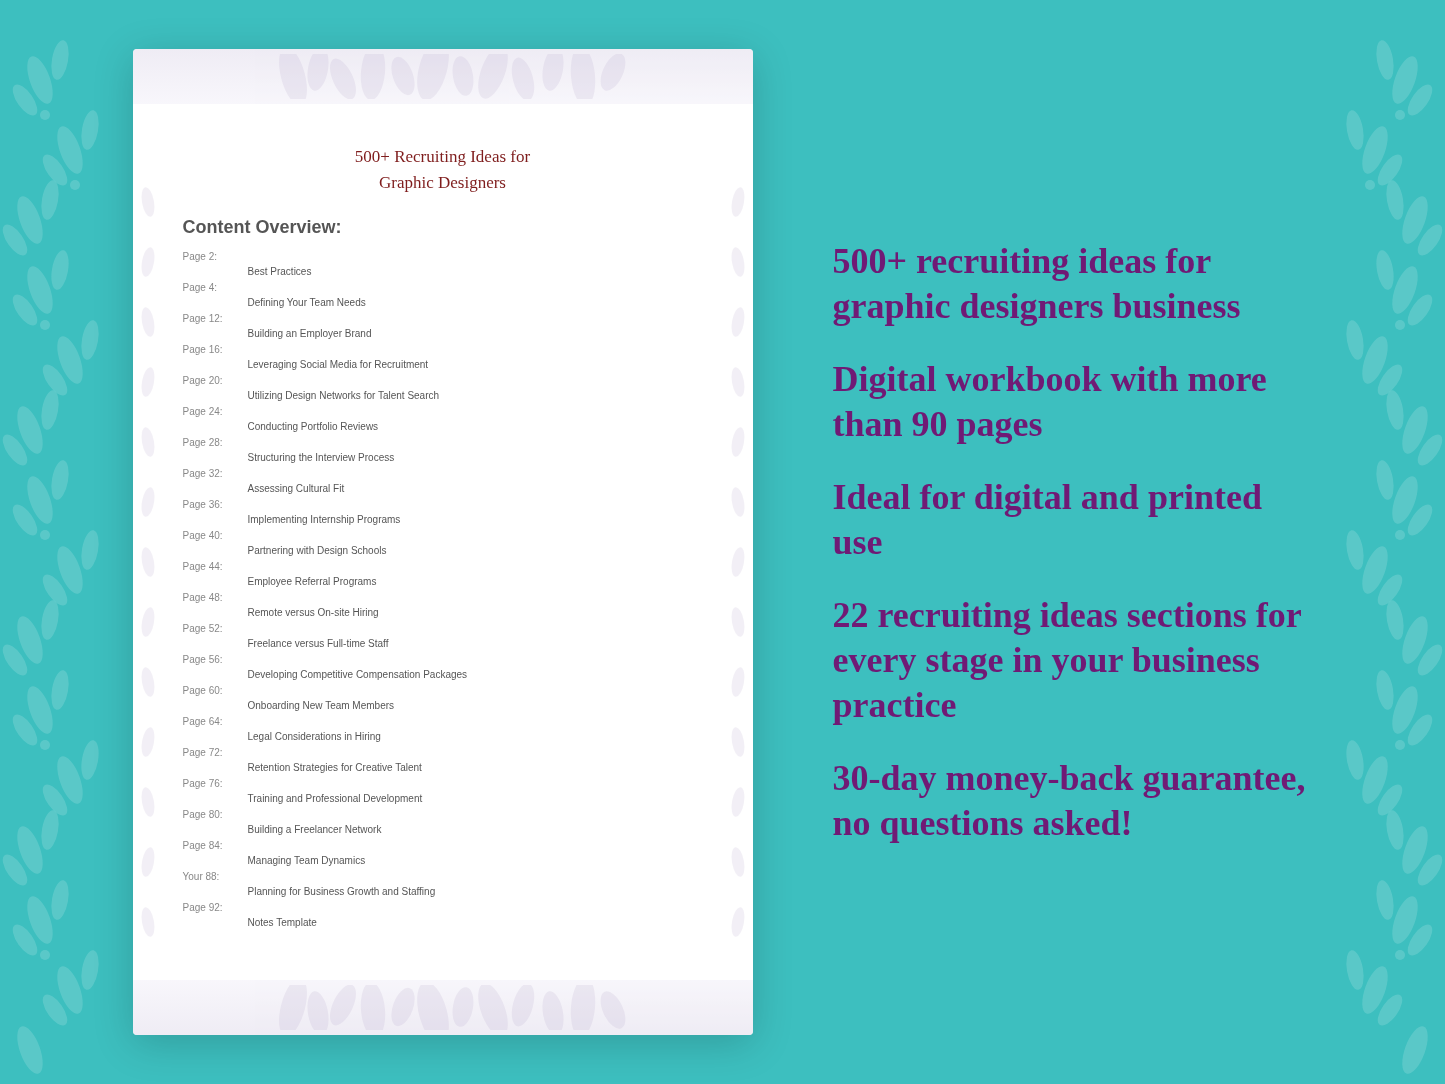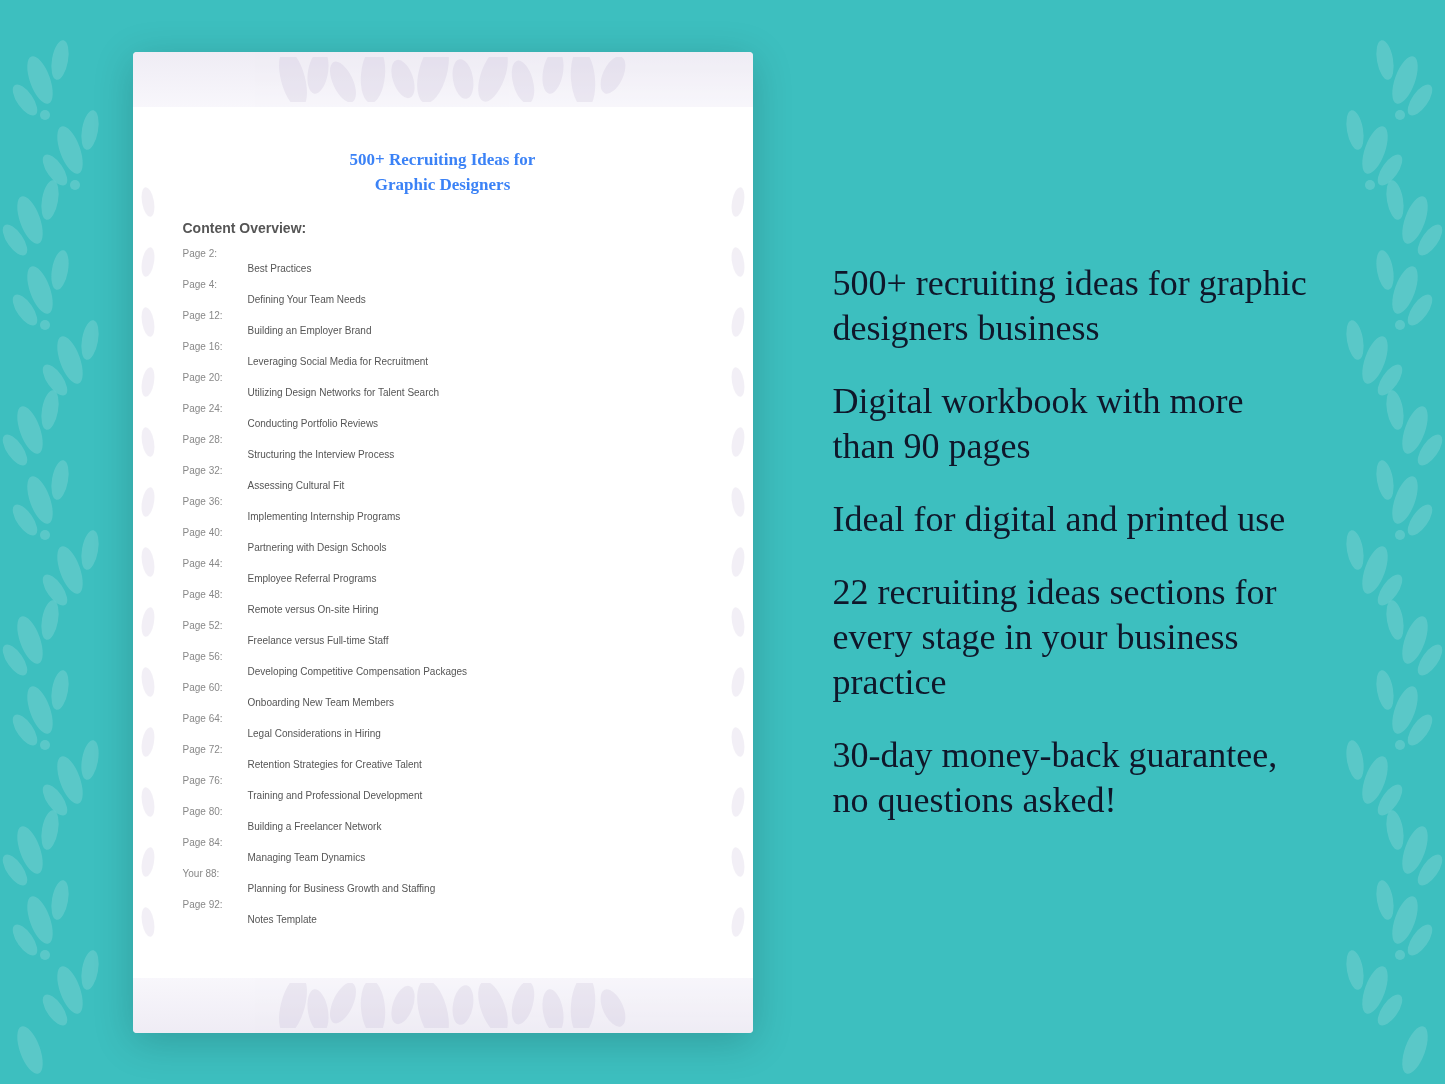--- a/index.html
+++ b/index.html
@@ -113,31 +113,31 @@
       bottom: 55px;
       width: 30px;
       display: flex;
       align-items: center;
       justify-content: center;
       opacity: 0.3;
     }
 
     .document-title {
       text-align: center;
-      color: #3b82f6;
+      color: #7f1d1d;
       font-size: 17px;
-      font-weight: bold;
+      font-weight: normal;
       line-height: 1.5;
       margin-bottom: 22px;
       font-family: 'Georgia', serif;
     }
 
     .content-overview-label {
       color: #555;
-      font-size: 14px;
+      font-size: 18px;
       font-weight: bold;
       margin-bottom: 10px;
       font-family: Arial, sans-serif;
     }
 
     .toc-list {
       list-style: none;
     }
 
     .toc-item {
@@ -162,24 +162,24 @@
     .right-content {
       flex: 1;
       max-width: 500px;
       display: flex;
       flex-direction: column;
       gap: 28px;
       padding-left: 20px;
     }
 
     .feature-text {
-      color: #0f172a;
+      color: #701a75;
       font-size: 36px;
       font-family: 'Georgia', serif;
-      font-weight: normal;
+      font-weight: bold;
       line-height: 1.25;
     }
   </style>
 </head>
 <body>
 
 <div class="bg-decor">
 
   <div class="floral-left">
     <svg class="floral-svg" viewBox="0 0 140 1084" xmlns="http://www.w3.org/2000/svg">

